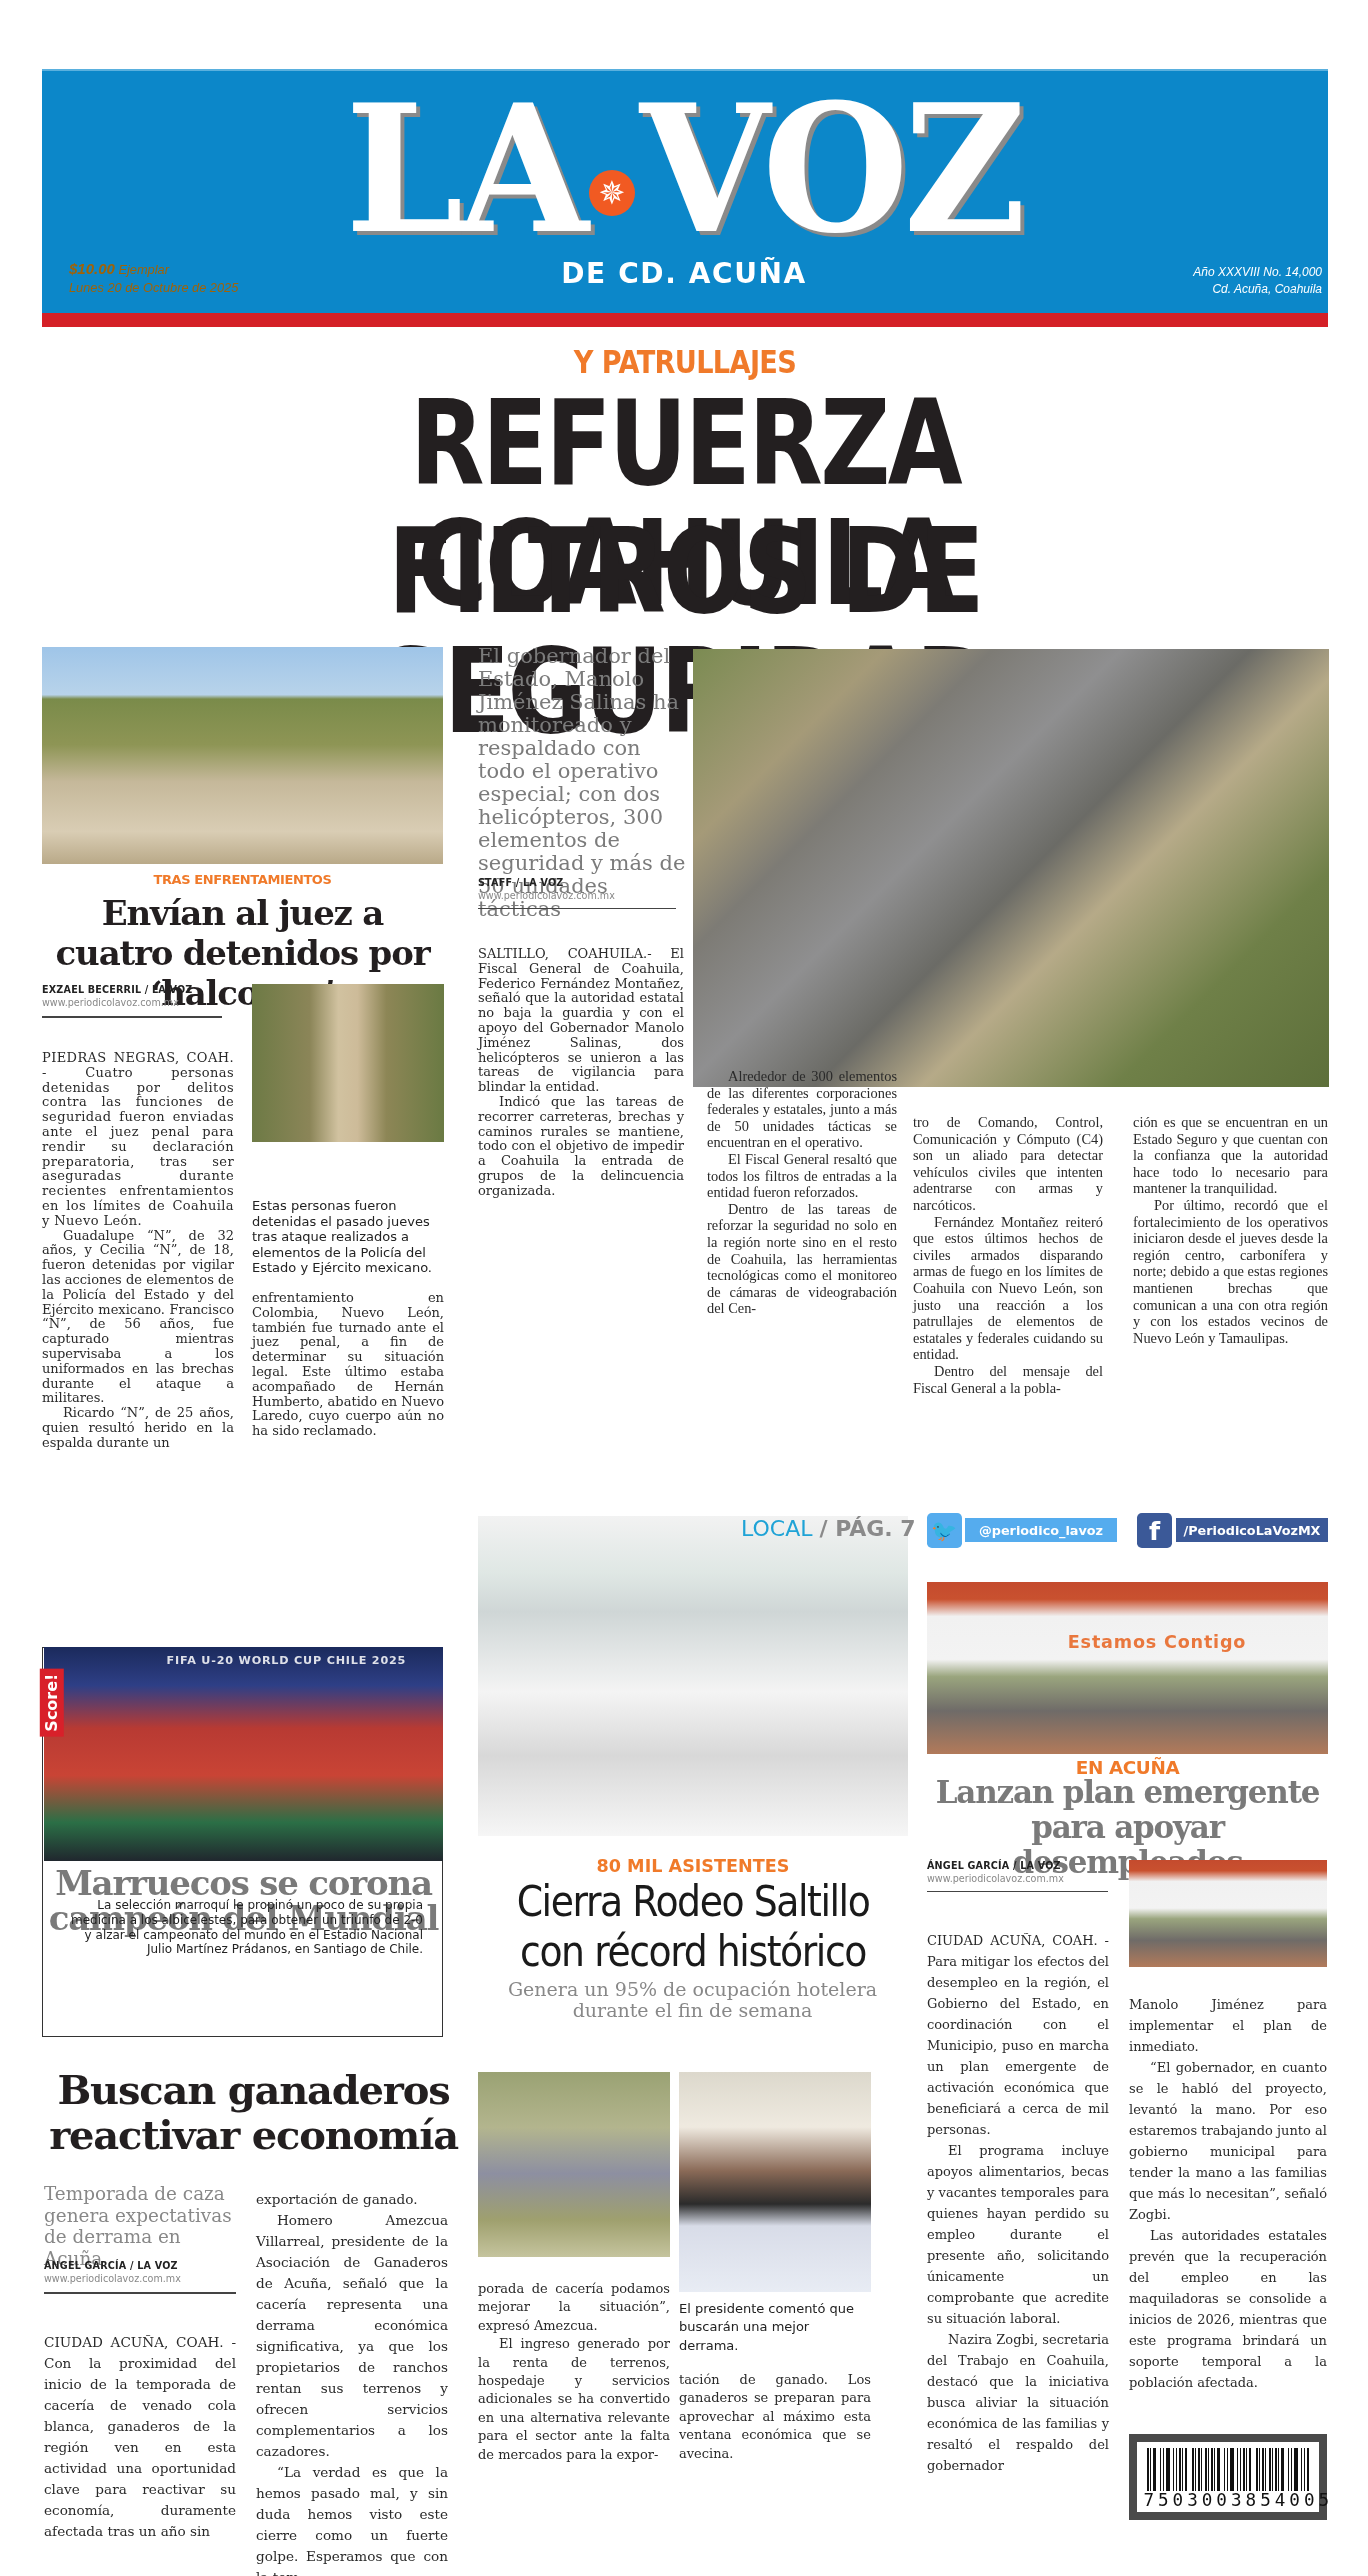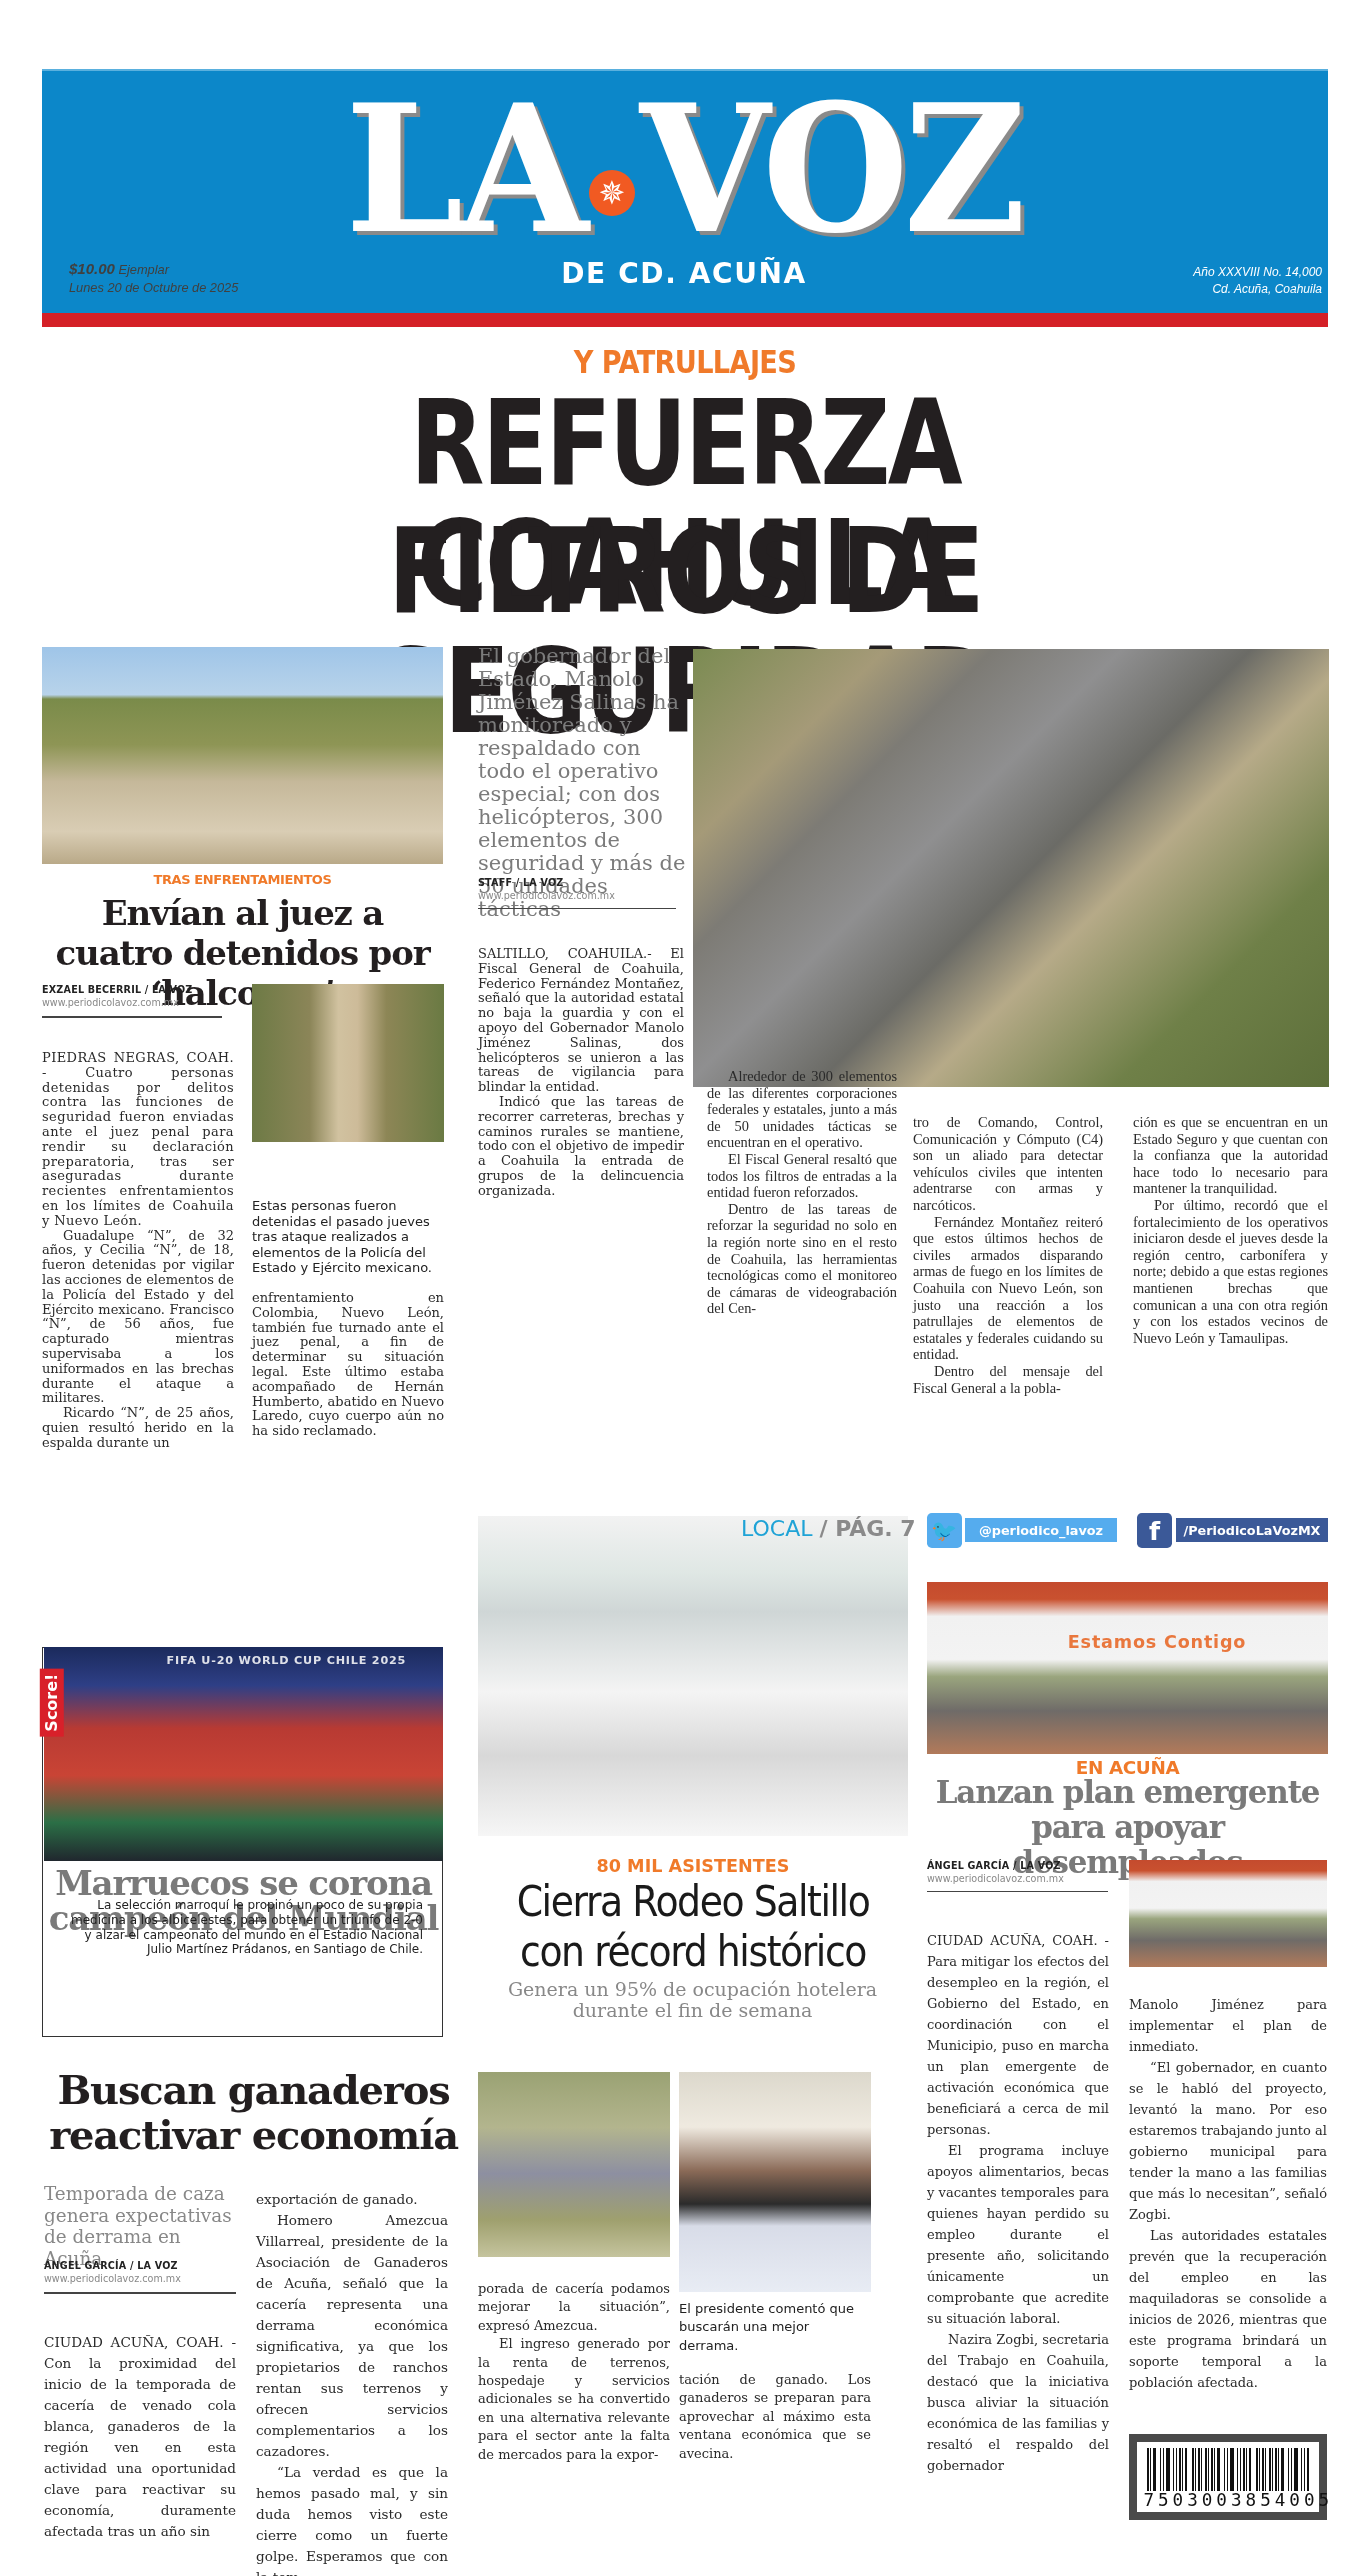--- a/index.html
+++ b/index.html
@@ -9,21 +9,21 @@
   .abs { position: absolute; }
 
   
   .masthead { left: 42px; top: 70px; width: 1286px; height: 254px; background: #0c87c9; }
   .mast-top-line { left: 42px; top: 69px; width: 1286px; height: 2.4px; background: #5ab0de; }
   .mast-red { left: 42px; top: 313px; width: 1286px; height: 14.4px; background: #d42027; }
   .logo { left: 300px; top: 89px; width: 767px; height: 160px; display: flex; align-items: center; justify-content: center; }
   .logo-word { font-family: "DejaVu Serif", serif; font-weight: 900; font-size: 168px; line-height: 160px; color: #fff; letter-spacing: -4.8px; text-shadow: 4px 4px 0 #8a8a8a; transform: scaleY(1.05); }
   .logo-star { width: 46px; height: 46px; border-radius: 50%; background: #f15a22; display: inline-flex; align-items: center; justify-content: center; color: #fff; font-size: 32px; margin: 0 4.8px; position: relative; top: 24px; }
   .mast-sub { left: 479px; top: 257px; width: 410px; text-align: center; font-family: "DejaVu Sans", sans-serif; font-weight: bold; color: #fff; font-size: 28px; letter-spacing: 1.6px; }
-  .mast-left { left: 69px; top: 260px; color: #404040; font-family: "Liberation Sans", sans-serif; font-style: italic; font-size: 12.8px; line-height: 17.6px; }
+  .mast-left { left: 69px; top: 260px; color: #a16207; font-family: "Liberation Sans", sans-serif; font-style: italic; font-size: 12.8px; line-height: 17.6px; }
   .mast-left b { font-size: 15px; }
   .mast-right { right: 46px; top: 264px; color: #fff; font-family: "Liberation Sans", sans-serif; font-style: italic; font-size: 12px; line-height: 17px; text-align: right; }
 
   
   .kicker { font-family: "DejaVu Sans", sans-serif; color: #f07a2a; font-weight: bold; text-align: center; }
   .lead-kicker { left: 42px; top: 343px; width: 1286px; font-size: 32px; letter-spacing: -0.8px; transform: scaleX(0.85); }
   .lead-head { left: 42px; width: 1286px; text-align: center; font-family: "DejaVu Sans", sans-serif; font-weight: 900; color: #231f20; font-size: 118px; line-height: 120px; letter-spacing: -3.2px; transform: scaleX(0.82); transform-origin: center; }
   .lead-h1 { top: 383px; }
   .lead-h2 { top: 511px; }
 

